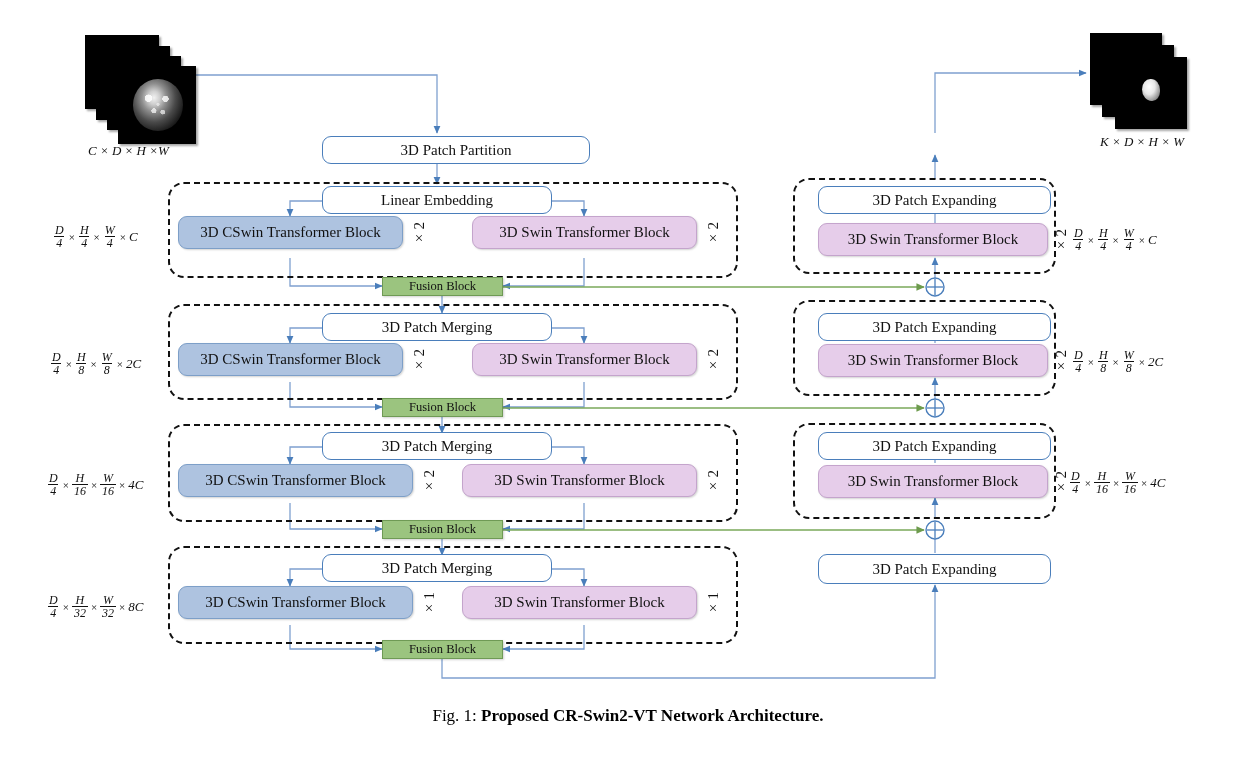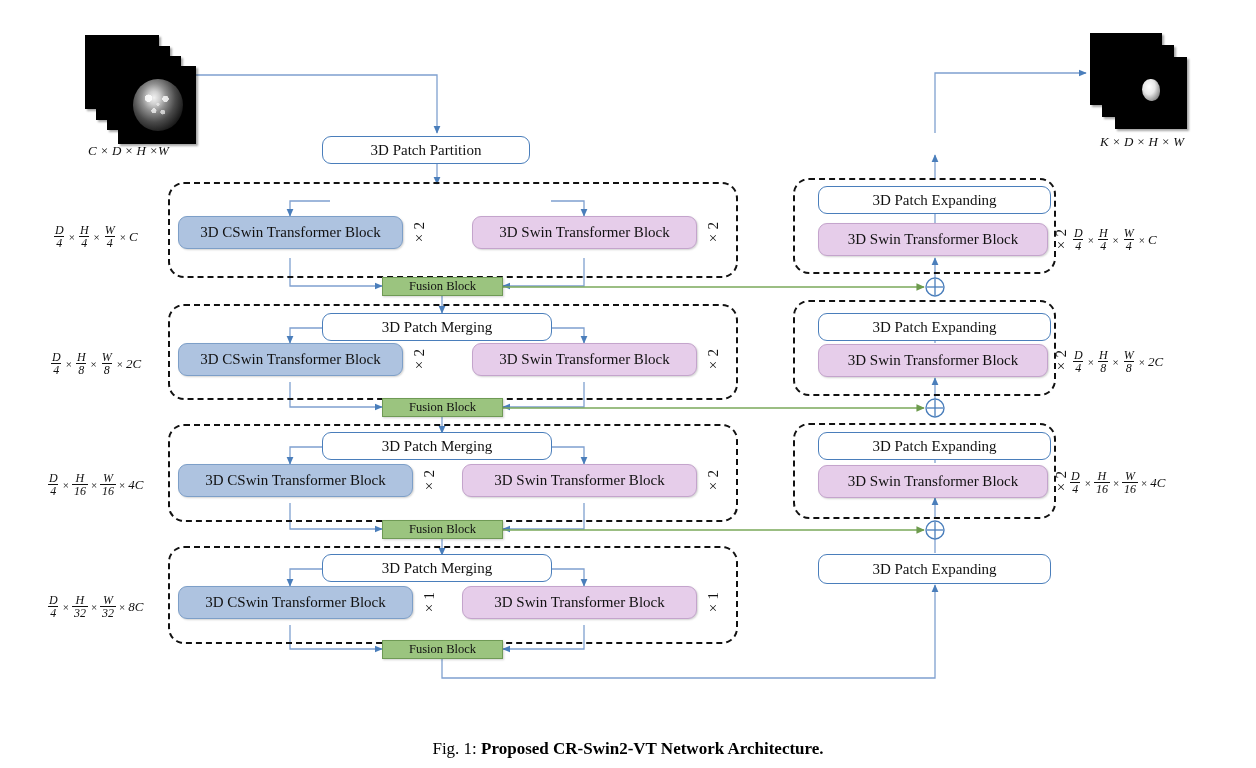--- a/index.html
+++ b/index.html
@@ -39,21 +39,21 @@
       radial-gradient(circle at 22% 28%, rgba(255,255,255,.85) 0 10%, transparent 11%),
       radial-gradient(circle at 72% 30%, rgba(255,255,255,.8) 0 9%, transparent 10%),
       radial-gradient(circle at 38% 66%, rgba(255,255,255,.7) 0 8%, transparent 9%),
       radial-gradient(circle at 64% 70%, rgba(255,255,255,.65) 0 7%, transparent 8%),
       radial-gradient(circle at 50% 46%, rgba(255,255,255,.5) 0 6%, transparent 7%);}
 
   .lesion{position:absolute;border-radius:48% 52% 44% 56%;
     background:radial-gradient(ellipse at 40% 35%, #ffffff 0%, #e8e8e8 38%, #9a9a9a 70%, #3a3a3a 100%);}
 
   .caption{position:absolute;left:0;width:1256px;text-align:center;font-size:17px;color:#000;
-           font-family:"Liberation Serif",serif;margin-top:33px;}
+           font-family:"Liberation Serif",serif;}
   .caption .lead{font-weight:400;}
   .caption .bold{font-weight:700;}
 </style>
 </head>
 <body>
 
 <div id="stage">
 
   <svg id="wires" viewBox="0 0 1256 768">
     <defs>
@@ -148,26 +148,29 @@
     <div class="frameA" style="left:0;top:0;width:72px;height:72px;"></div>
     <div class="frameB" style="left:12px;top:12px;width:72px;height:72px;"></div>
     <div class="frameD" style="left:25px;top:24px;width:72px;height:72px;">
       <div class="lesion" style="left:27px;top:22px;width:18px;height:22px;"></div>
     </div>
   </div>
   <div class="dimlabel" style="left:1100px;top:134px;">
     <span>K × D × H × W</span>
   </div>
 
-  <div class="box plain" style="left:322px;top:136px;width:208px;height:28px;">
+  <div class="box plain" style="left:322px;top:136px;width:268px;height:28px;">
     <span>3D Patch Partition</span>
   </div>
 
 
   <div class="dashgroup" style="left:168px;top:182px;width:570px;height:96px;"></div>
+  <div class="box plain" style="left:322px;top:186px;width:230px;height:28px;">
+    <span>Linear Embedding</span>
+  </div>
   <div class="box cswin" style="left:178px;top:216px;width:225px;height:33px;">
     <span>3D CSwin Transformer Block</span>
   </div>
   <div class="mult" style="left:411px;top:222px;">
     <span>×2</span>
   </div>
   <div class="box swin" style="left:472px;top:216px;width:225px;height:33px;">
     <span>3D Swin Transformer Block</span>
   </div>
   <div class="mult" style="left:705px;top:222px;">

